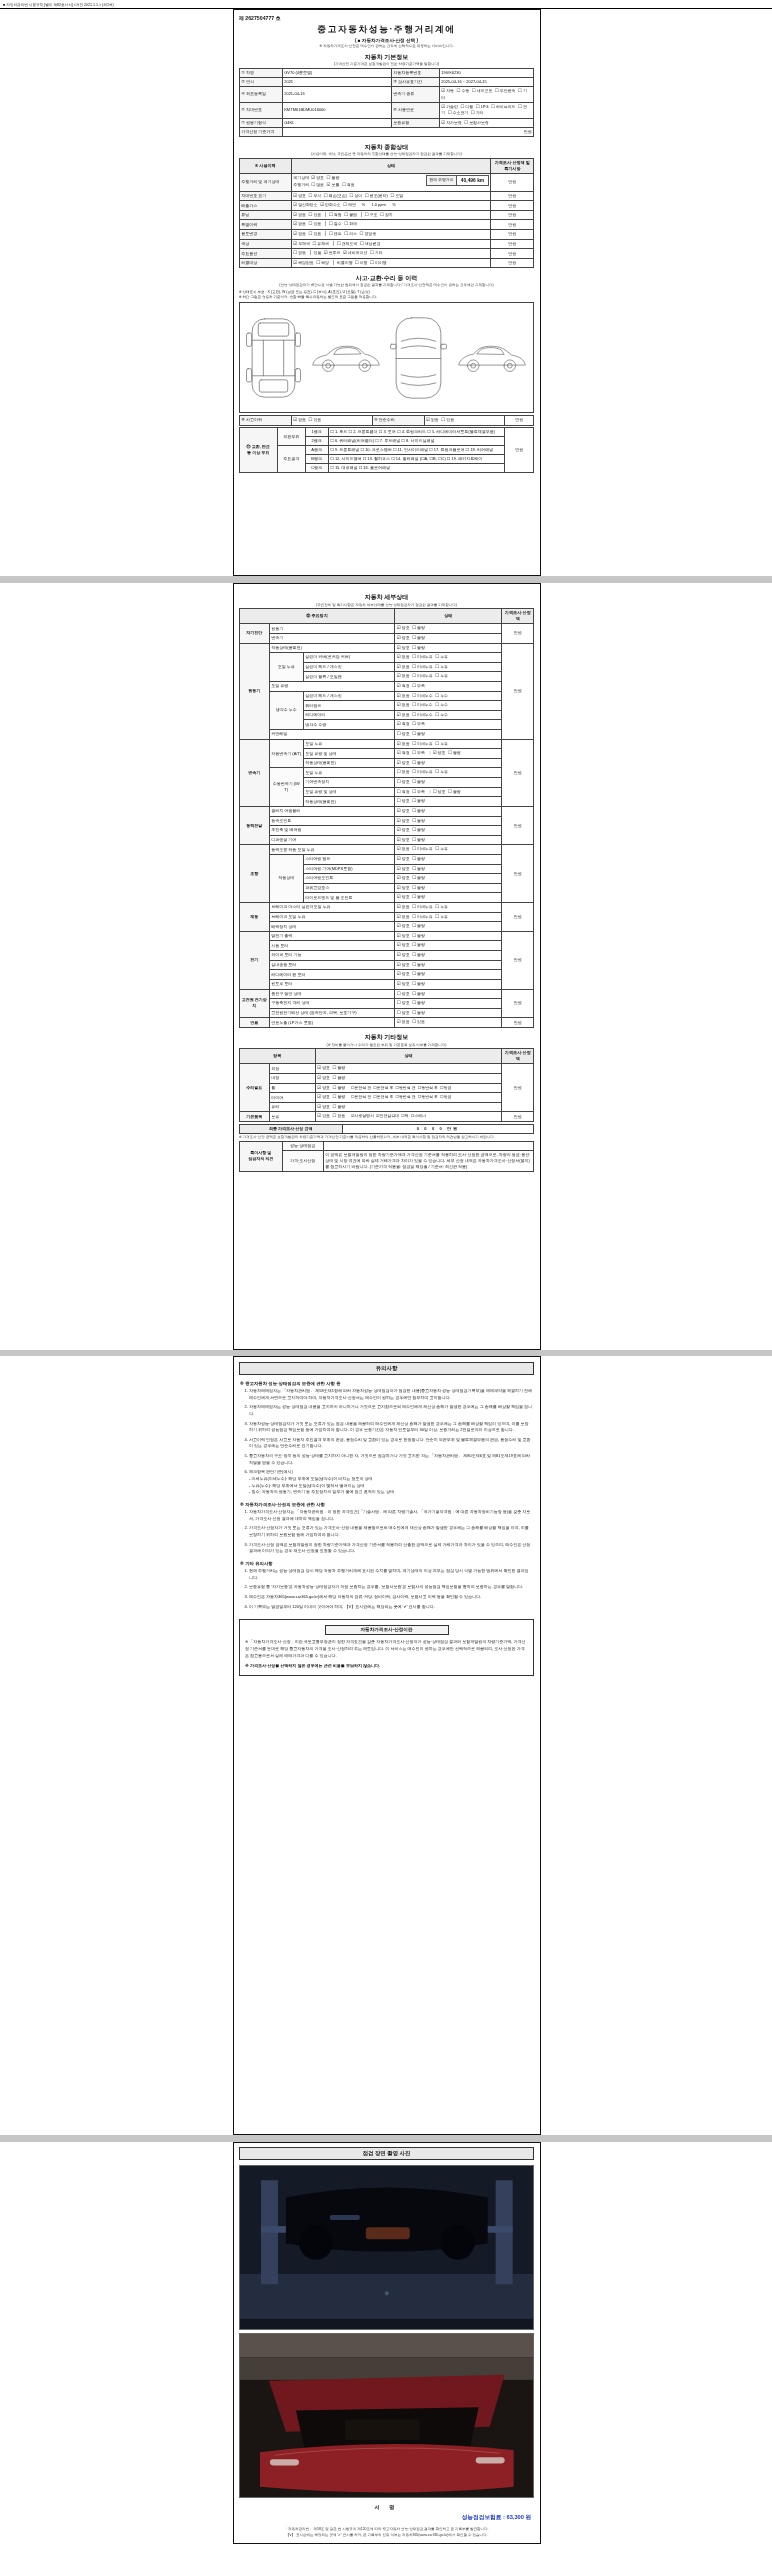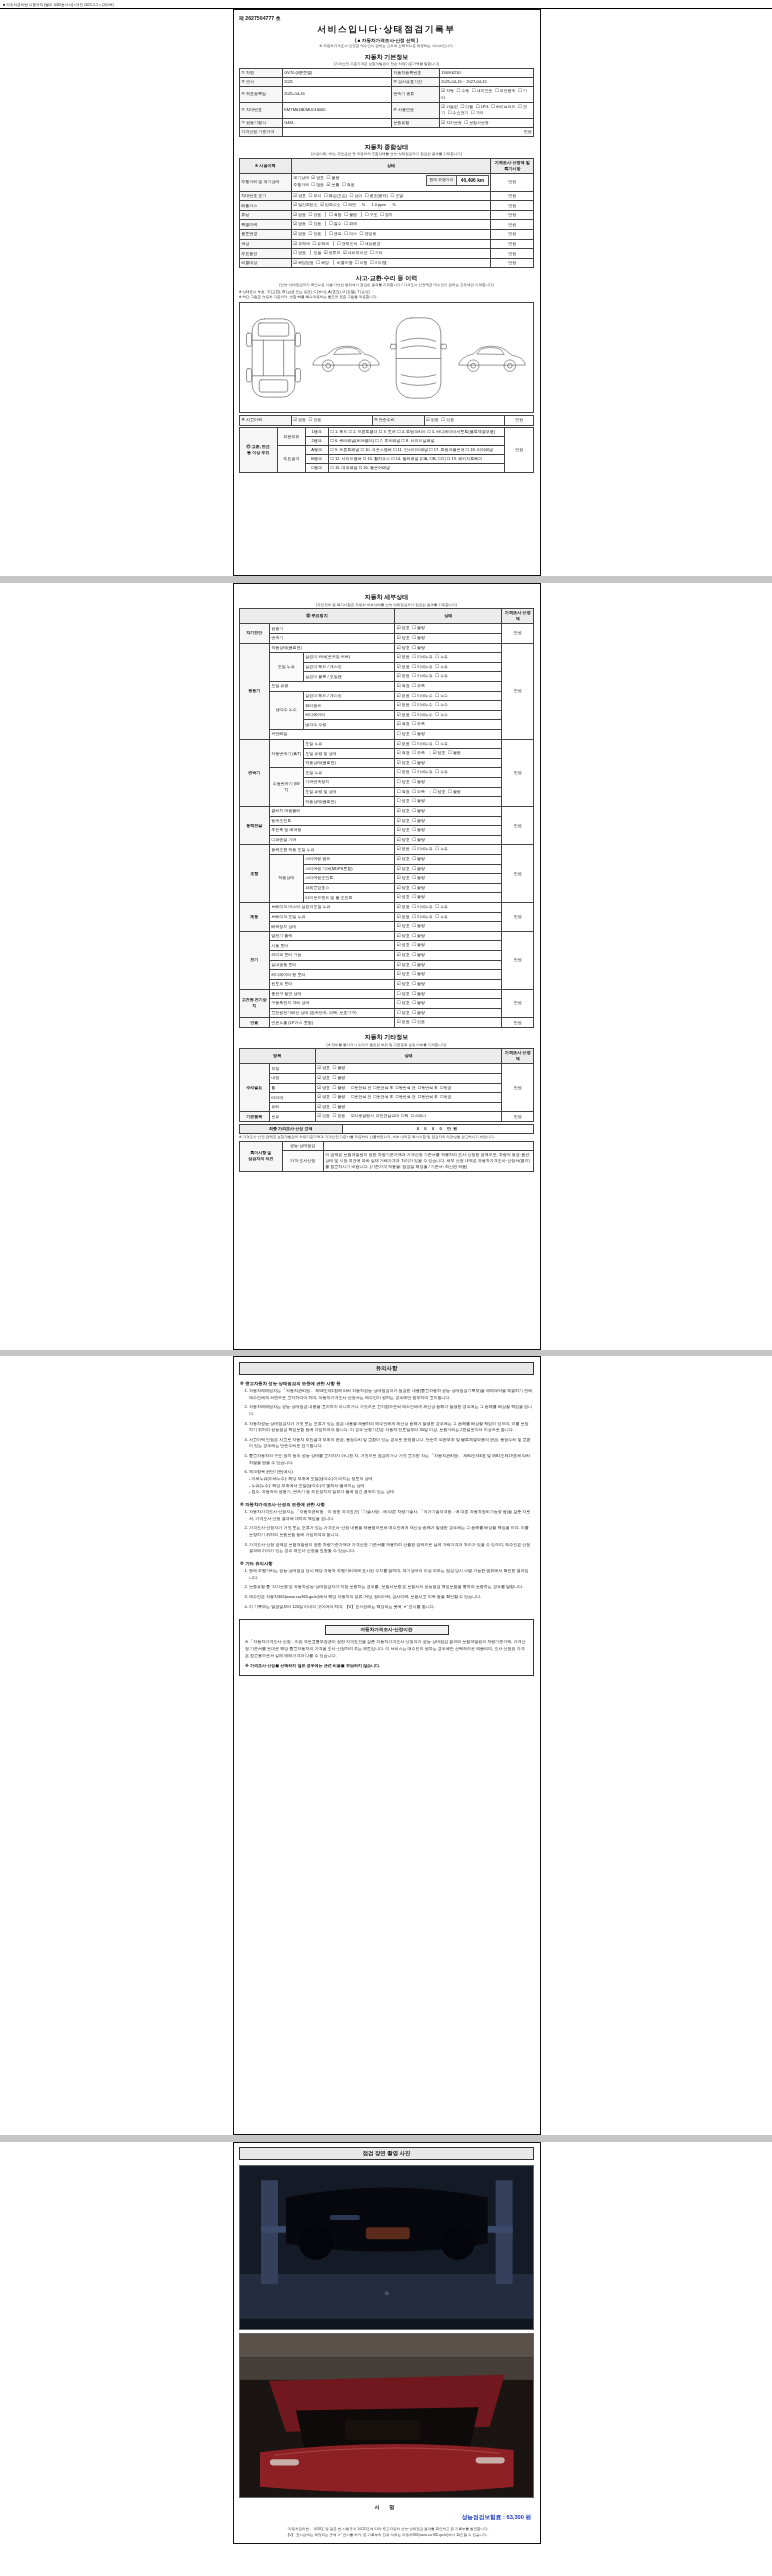--- a/index.html
+++ b/index.html
@@ -73,21 +73,21 @@
 </style>
 </head>
 <body>
 
 <div class="topstrip">
   <span>■ 자동차관리법 시행규칙 [별지 제82호서식] &lt;개정 2021.1.1.&gt; (제1쪽)</span>
 </div>
 
 <div class="sheet s1">
   <div class="doc-no">제 2627504777 호</div>
-  <div class="main-title">서비스입니다·상태점검기록부</div>
+  <div class="main-title">중고자동차성능·주행거리계에</div>
   <div class="sub-title">( ■ 자동차가격조사·산정 선택 )</div>
   <div class="head-note">※ 자동차가격조사·산정은 매수인이 원하는 경우에 선택적으로 제공하는 서비스입니다.</div>
 
   <div class="sec-title">자동차 기본정보</div>
   <div class="sec-note">(가격산정 기준가격은 보험개발원이 정한 차량기준가액을 말합니다)</div>
   <table class="tbl">
     <colgroup>
         <col style="width:43px">
         <col style="width:109px">
         <col style="width:48px">

